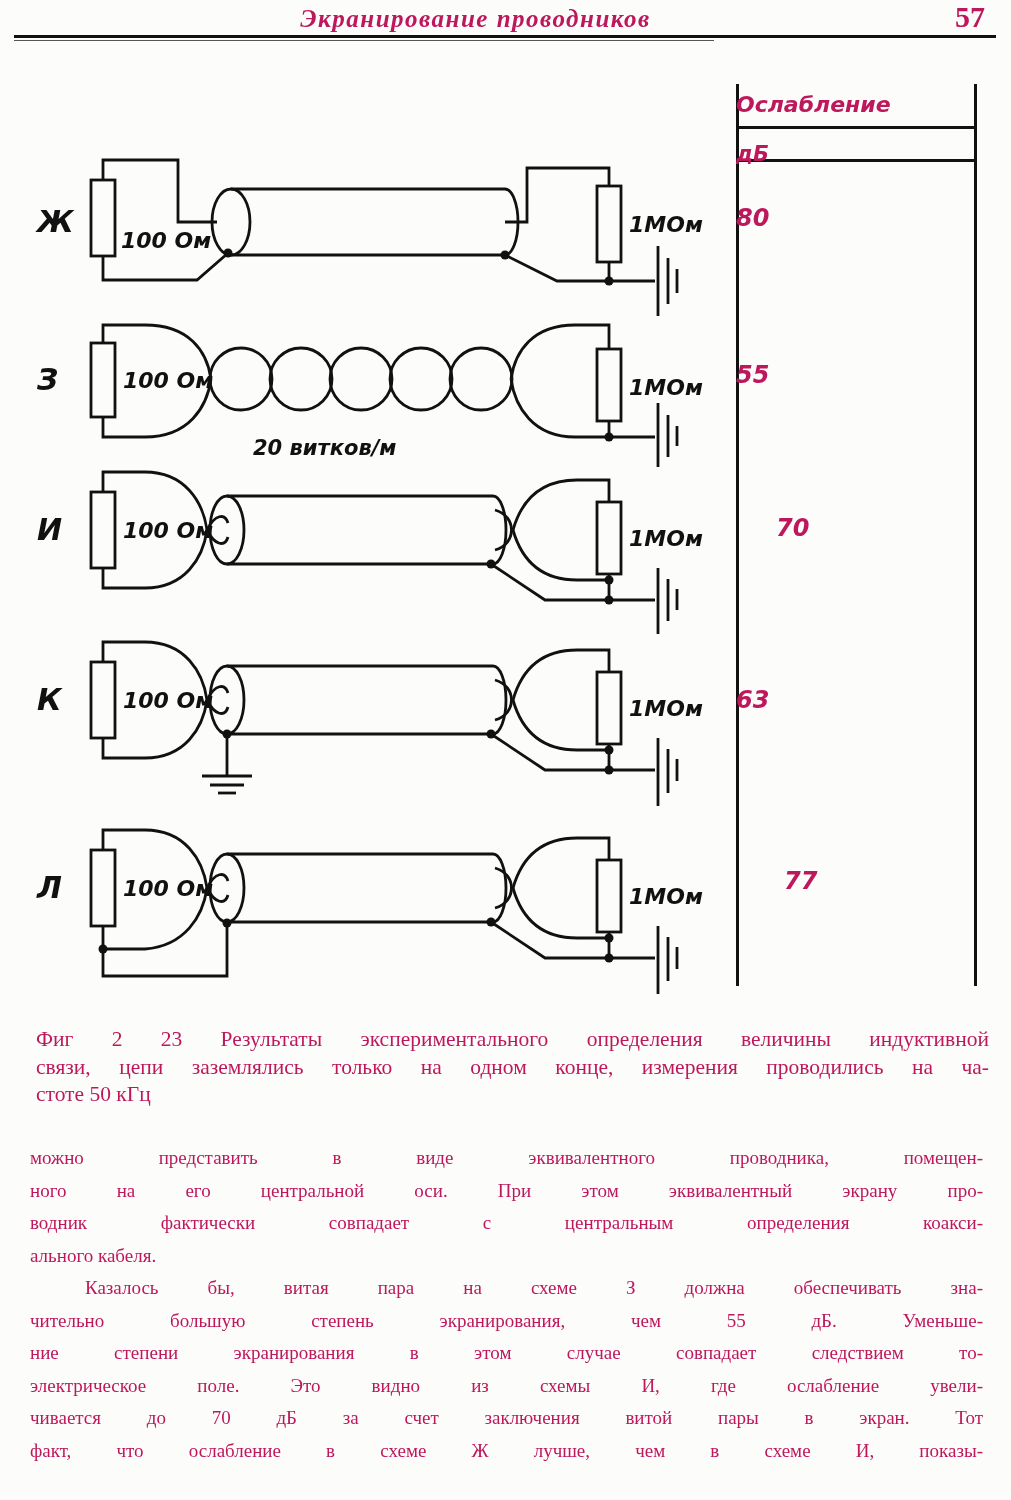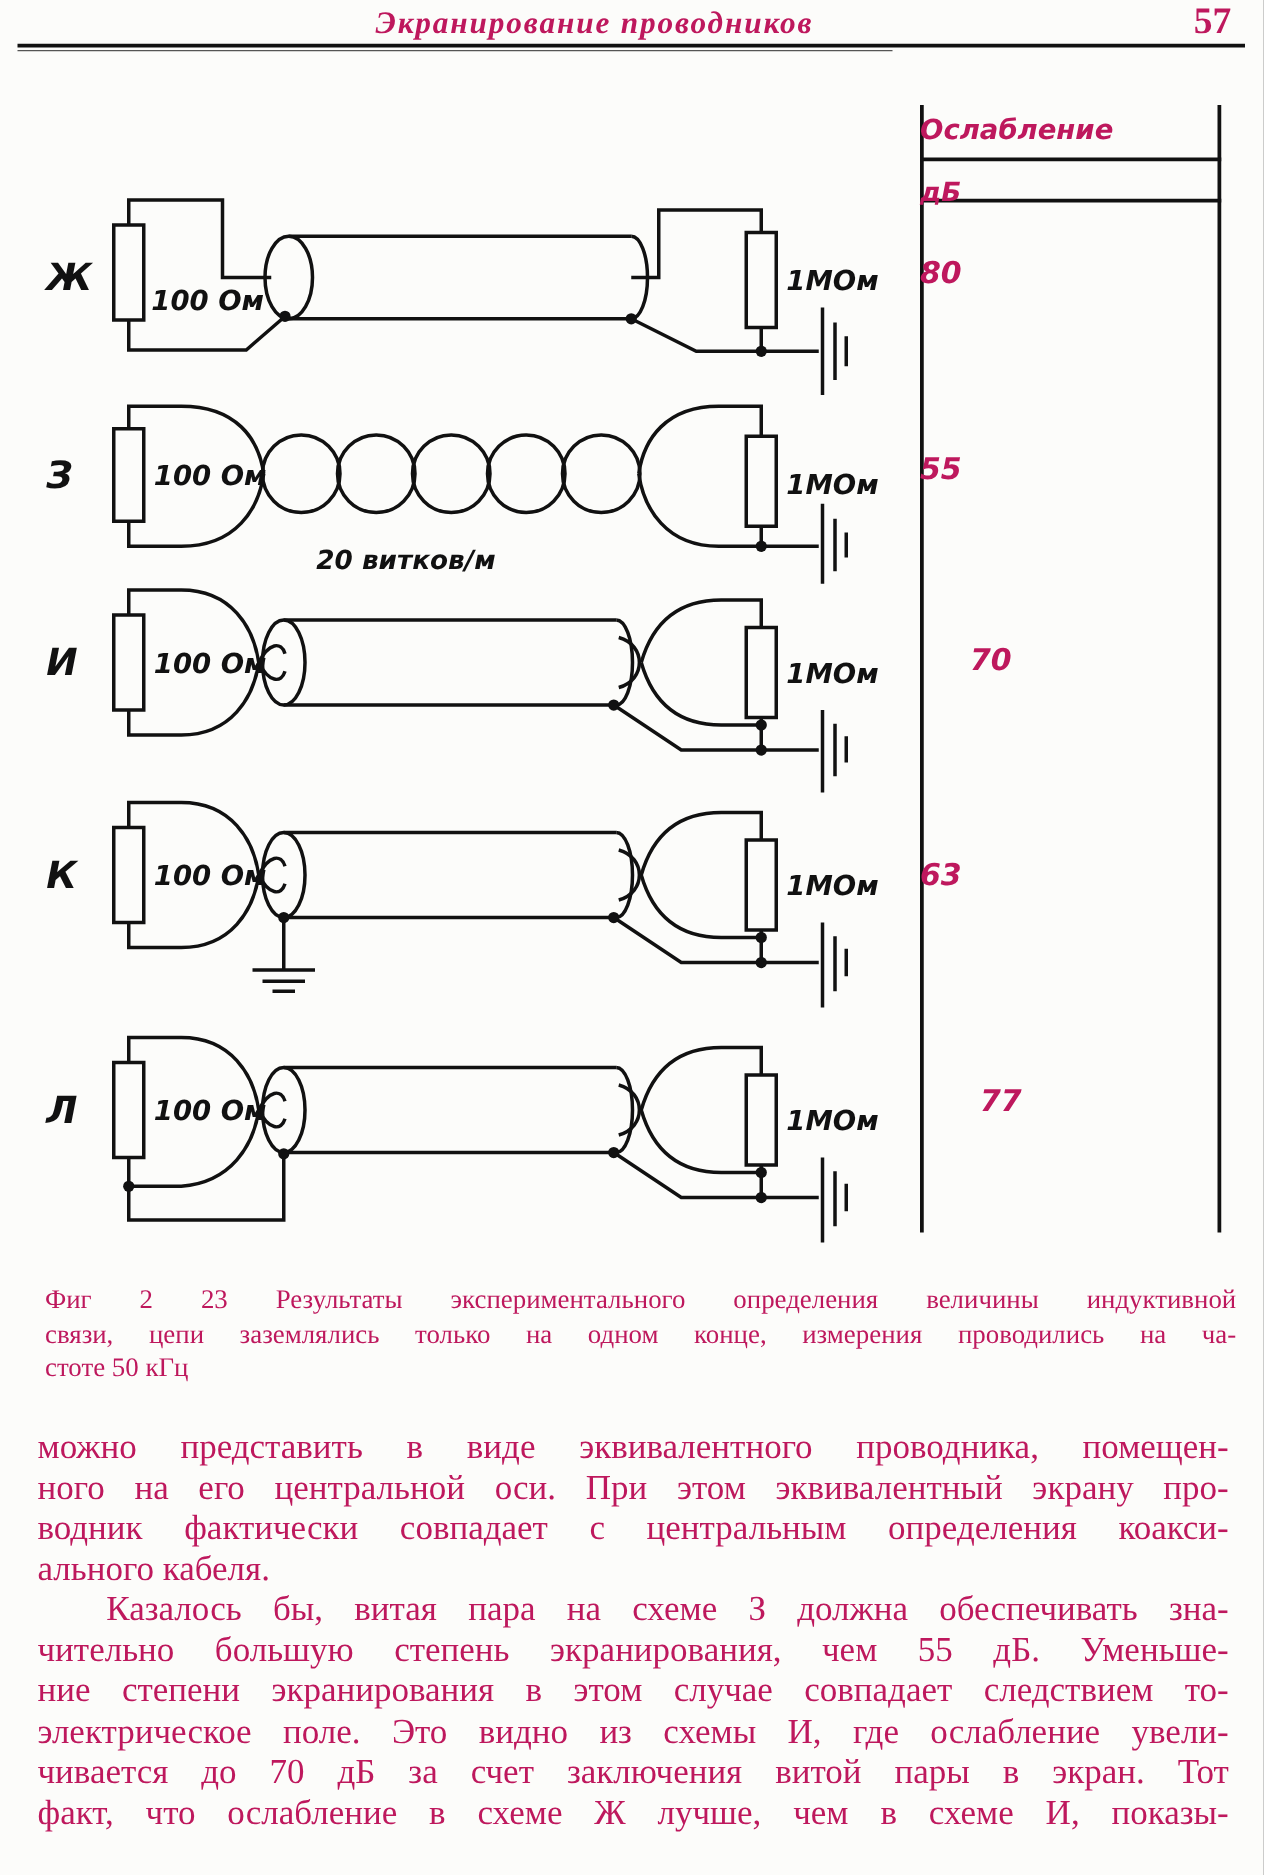--- a/index.html
+++ b/index.html
@@ -31,21 +31,21 @@
   svg.row text { font-family:"DejaVu Sans", sans-serif; font-style:italic;
     font-weight:bold; fill:#111; }
   text.scheme { font-size:30px; }
   text.rlabel { font-size:22px; }
   text.note   { font-size:21px; }
 
   
   .caption { position:absolute; left:36px; width:953px; top:1026px;
     font-size:21.5px; line-height:27.5px; }
   .bodytext { position:absolute; left:30px; width:953px; top:1142px;
-    font-size:28px; line-height:32.5px; }
+    font-size:19px; line-height:32.5px; }
   .tline { text-align:justify; text-align-last:justify; white-space:normal; }
   .tline.last { text-align-last:left; }
   .tline.indent { text-indent:55px; }
 </style>
 </head>
 <body>
 
 <div class="page">
 
   <div class="hdr-title">Экранирование проводников</div>

